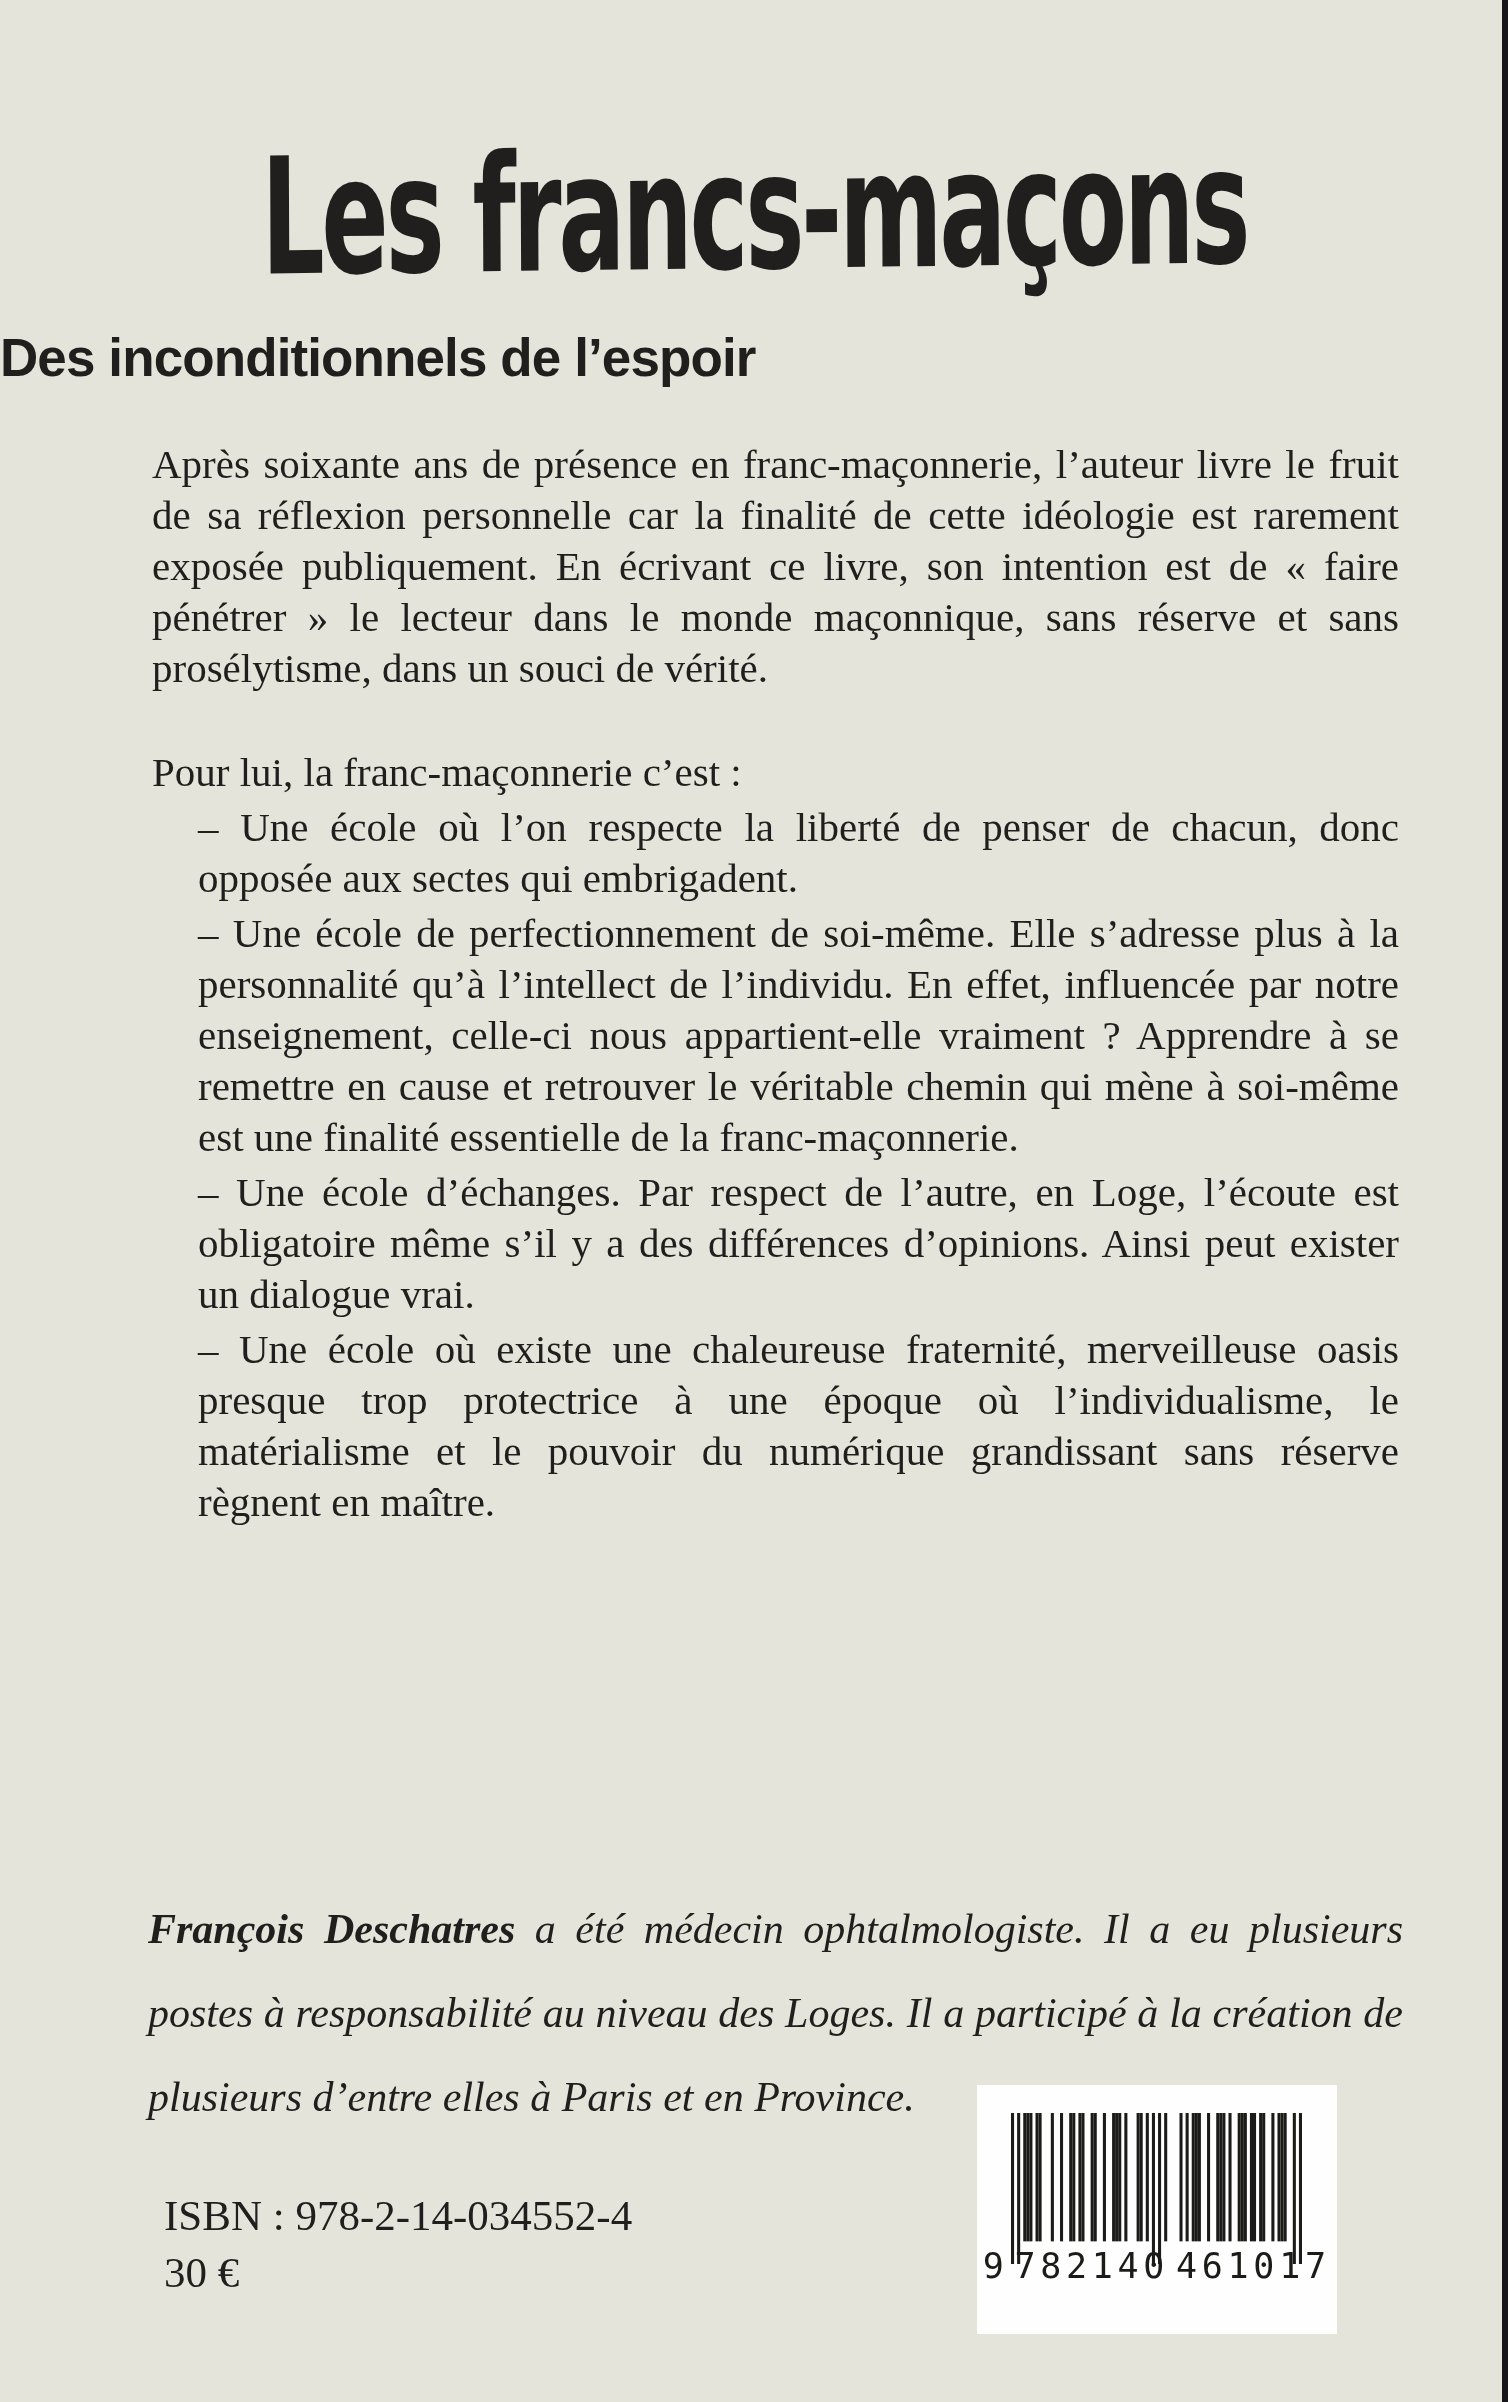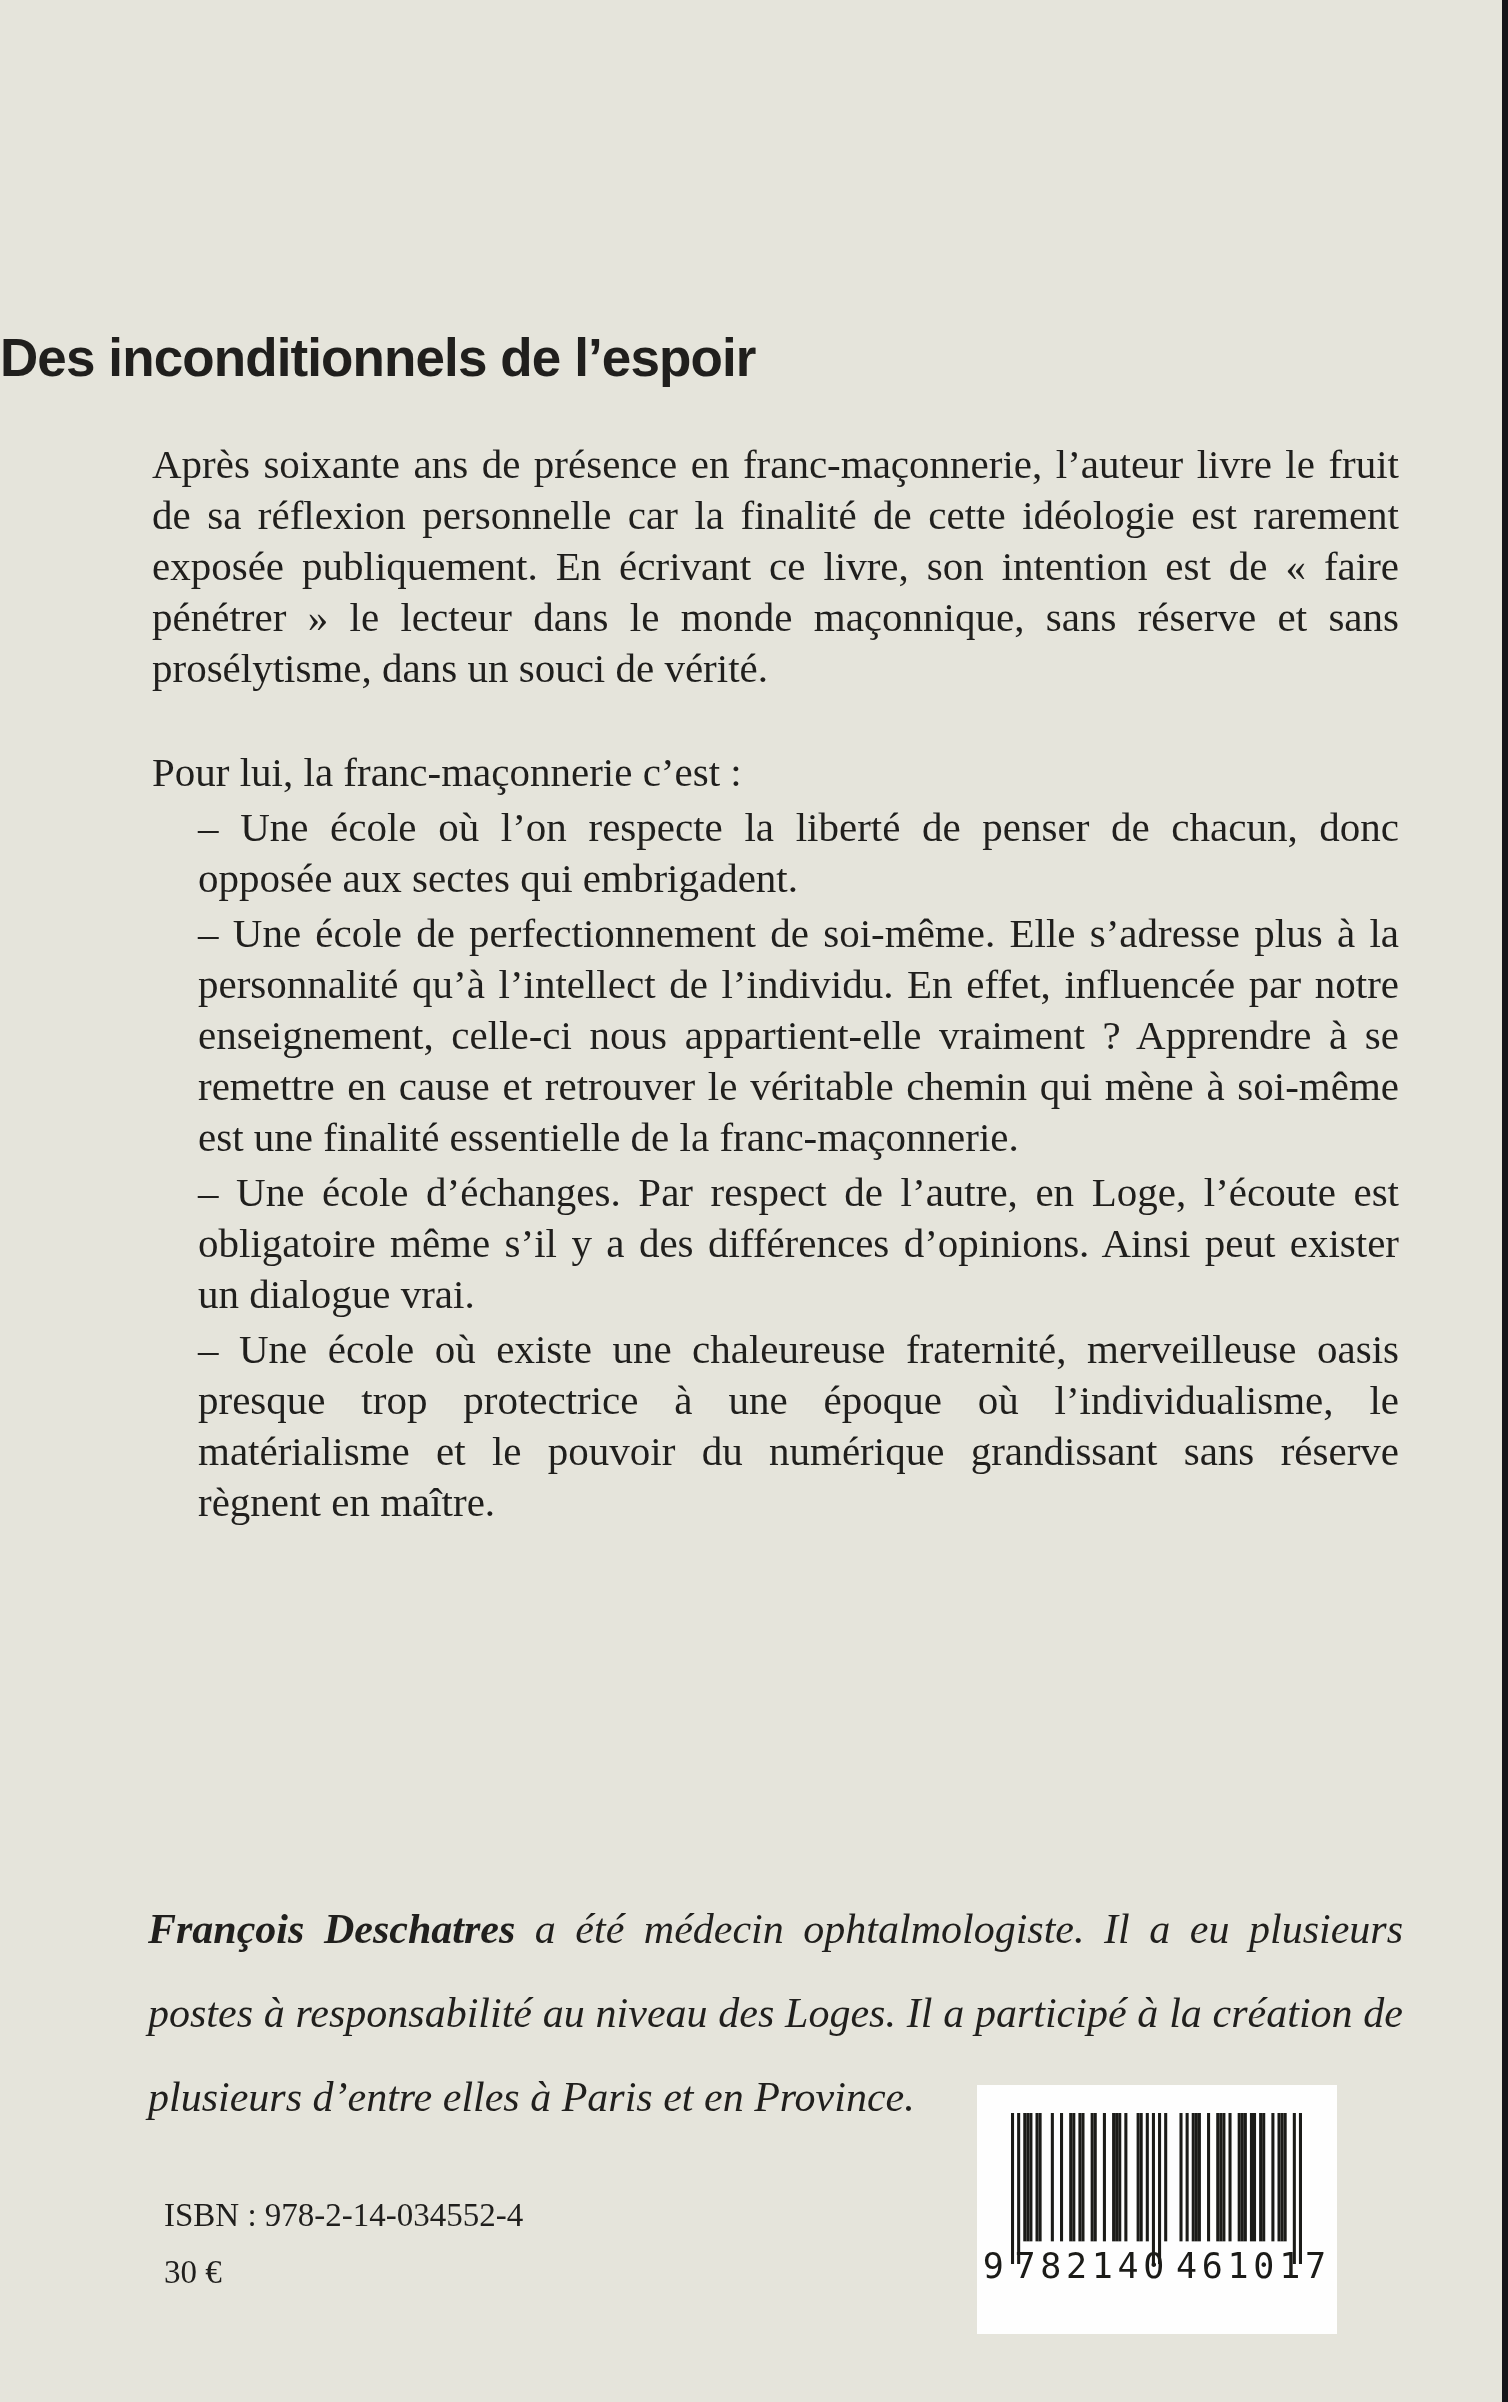--- a/index.html
+++ b/index.html
@@ -61,21 +61,21 @@
     width: 1255px;
     font-style: italic;
     font-size: 42px;
     line-height: 84px;
     text-align: justify;
   }
   .bio .author { font-weight: bold; }
   .isbn-block {
     position: absolute;
     left: 164px; top: 2190px;
-    font-size: 33px;
+    font-size: 43px;
     line-height: 51px;
   }
   .isbn-block .price { margin-top: 5.7px; }
   .barcode-box {
     position: absolute;
     left: 977px; top: 2085px;
     width: 360px; height: 249px;
     background: #fefefe;
   }
   .barcode-box svg {
@@ -96,20 +96,23 @@
     background: transparent;
   }
   .barcode-digits .prefix { width: 28px; text-align: left; }
   .barcode-digits .group { flex: 1; text-align: center; letter-spacing: 4.7px; margin-left: 7px; }
 </style>
 </head>
 <body>
 
 <div class="page">
 
+  <div class="title-wrap">
+    <div class="title">Les francs-maçons</div>
+  </div>
 
   <div class="subtitle">Des inconditionnels de l’espoir</div>
 
   <div class="synopsis">
     <p>Après soixante ans de présence en franc-maçonnerie, l’auteur livre le fruit de sa réflexion personnelle car la finalité de cette idéologie est rarement exposée publiquement. En écrivant ce livre, son intention est de « faire pénétrer » le lecteur dans le monde maçonnique, sans réserve et sans prosélytisme, dans un souci de vérité.</p>
     <p class="lead-in">Pour lui, la franc-maçonnerie c’est :</p>
     <div class="bullets">
       <p>– Une école où l’on respecte la liberté de penser de chacun, donc opposée aux sectes qui embrigadent.</p>
       <p>– Une école de perfectionnement de soi-même. Elle s’adresse plus à la personnalité qu’à l’intellect de l’individu. En effet, influencée par notre enseignement, celle-ci nous appartient-elle vraiment ? Apprendre à se remettre en cause et retrouver le véritable chemin qui mène à soi-même est une finalité essentielle de la franc-maçonnerie.</p>
       <p>– Une école d’échanges. Par respect de l’autre, en Loge, l’écoute est obligatoire même s’il y a des différences d’opinions. Ainsi peut exister un dialogue vrai.</p>

